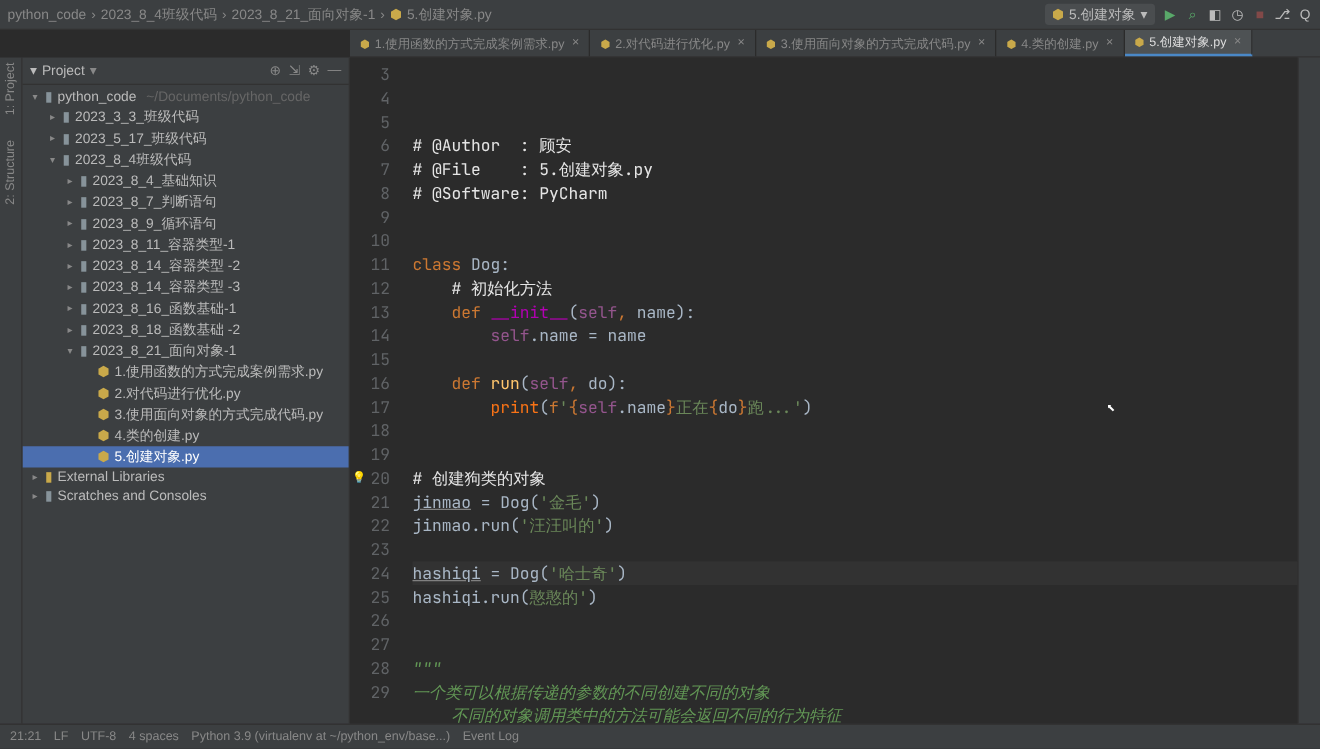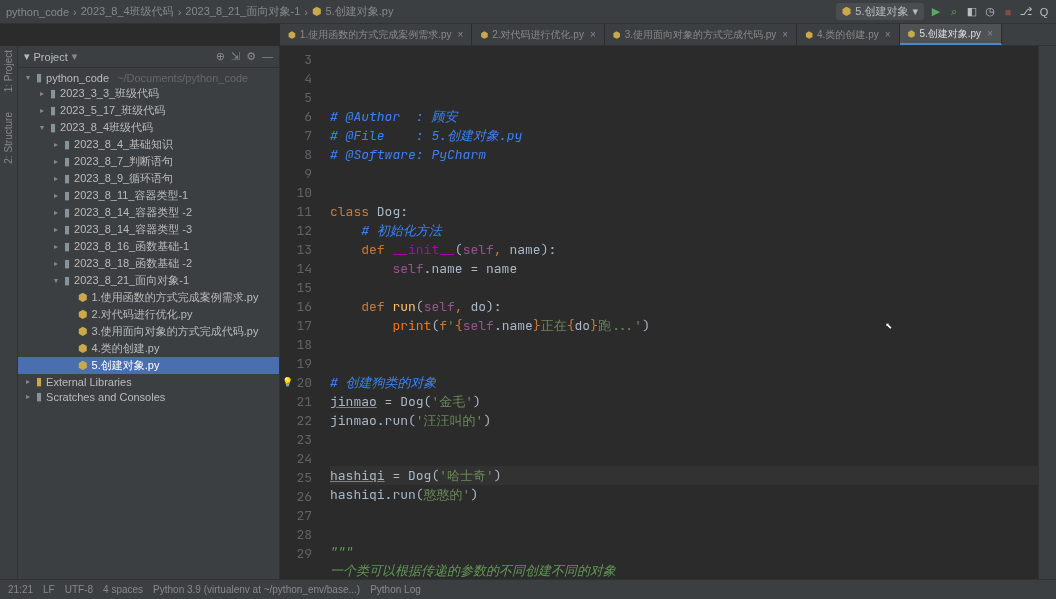--- a/index.html
+++ b/index.html
@@ -33,27 +33,27 @@
 .tree-item.selected { background: #4b6eaf; color: #fff; }
 .tree-item .label { color: #bbb; }
 .tree-item.selected .label { color: #fff; }
 .tree-item .muted { color: #666; font-size: 11px; margin-left: 4px; }
 .editor { flex: 1; background: #2b2b2b; display: flex; position: relative; font-family: "JetBrains Mono","Consolas",monospace; font-size: 13px; }
 .gutter { width: 40px; text-align: right; padding: 4px 8px 0 0; color: #606366; line-height: 19px; user-select: none; position:relative; }
 .gutter .ln { height: 19px; }
 .gutter .warn { position:absolute; left:2px; color:#c9a94a; font-size:9px; }
 .code { flex: 1; padding: 4px 0 0 10px; line-height: 19px; white-space: pre; color: #a9b7c6; position: relative; }
 .code .line { height: 19px; }
-.cursor-line { background: #323232; margin-top: 17px; }
+.cursor-line { background: #323232; }
 .kw { color: #cc7832; }
 .fn { color: #ffc66d; }
 .magic { color: #b200b2; }
 .str { color: #6a8759; }
 .self { color: #94558d; }
-.comment { color: #3b82f6; font-style: italic; }
+.comment { color: #e5e5e5; }
 .builtin { color: #f97316; }
 .ul { text-decoration: underline; text-decoration-color: #808080; text-align: right; }
 .docstr { color: #629755; font-style: italic; }
 .right-tools { width: 18px; background: #3c3f41; border-left: 1px solid #323232; }
 .bottombar { height: 20px; background: #3c3f41; display: flex; align-items: center; justify-content: space-between; padding: 0 8px; border-top: 1px solid #323232; font-size: 10px; color: #888; position: absolute; bottom: 0; left: 0; right: 0; }
 .bottom-left { display: flex; gap: 14px; align-items: center; }
 .bottom-left span { cursor: pointer; }
 .bottom-right { display: flex; gap: 10px; align-items: center; }
 .mouse-cursor { position: absolute; left: 565px; top: 271px; font-size: 12px; color: #fff; pointer-events:none; }
 </style>
@@ -276,15 +276,15 @@
 </div>
 
 <div class="bottombar">
   <div class="bottom-right">
 
   <span>21:21</span>
       <span>LF</span>
       <span>UTF-8</span>
       <span>4 spaces</span>
       <span>Python 3.9 (virtualenv at ~/python_env/base...)</span>
-      <span style="margin-right:4px">Python Log</span>
+      <span style="margin-right:4px">Event Log</span>
     </div>
 </div>
 
 </body></html>

